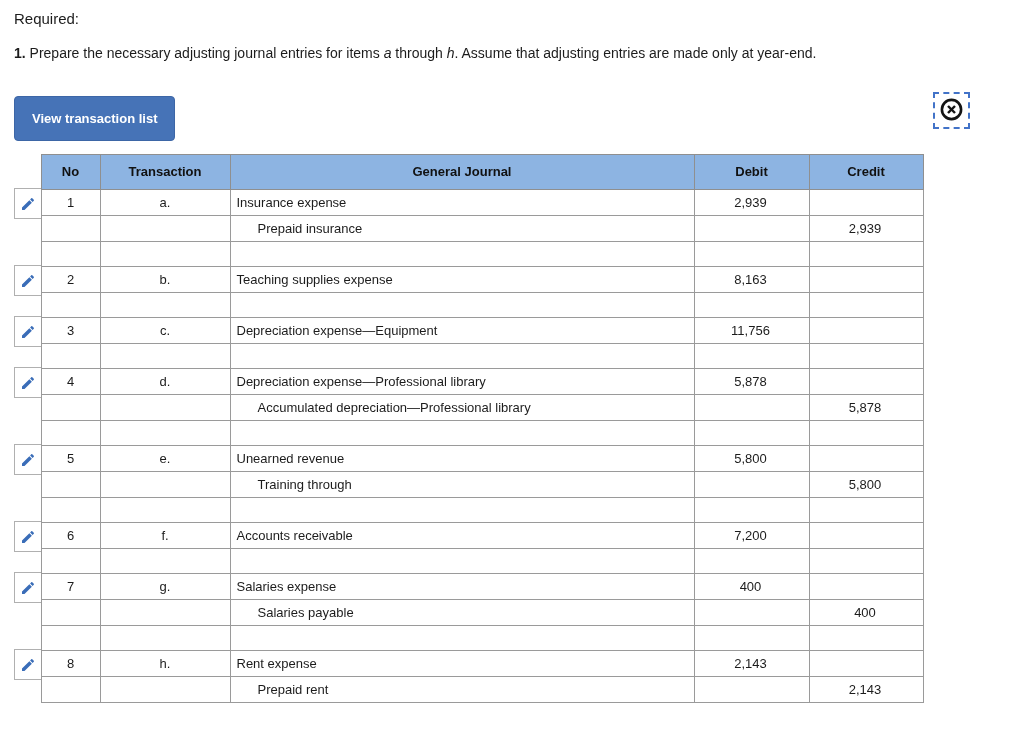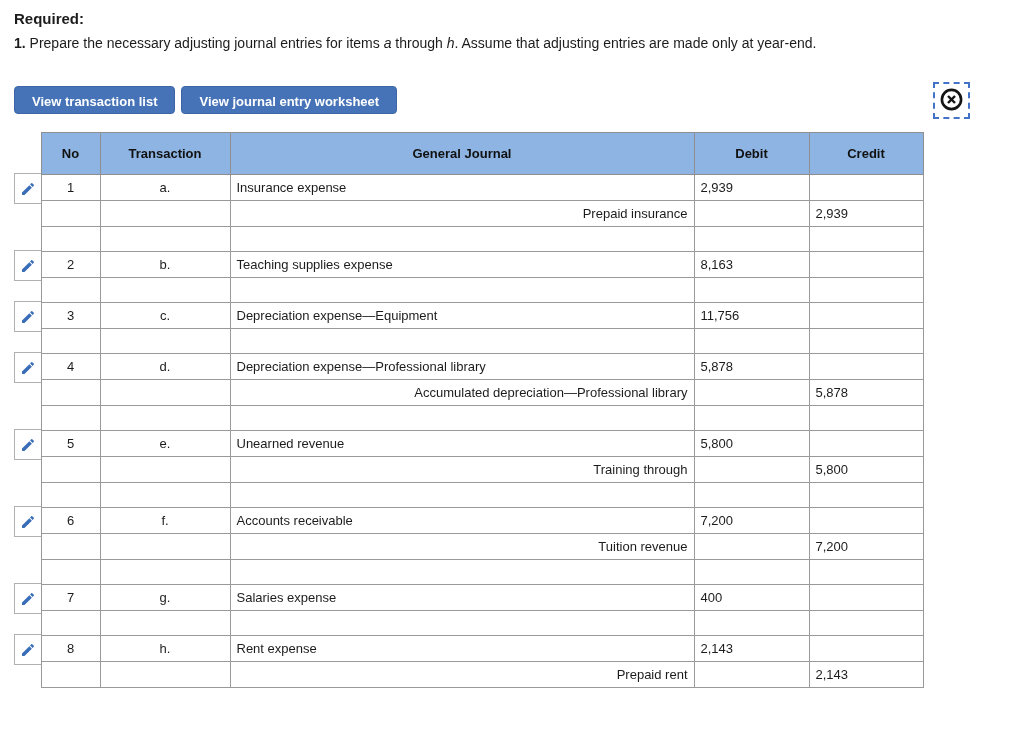--- a/index.html
+++ b/index.html
@@ -7,40 +7,40 @@
   body {
     width: 1024px; height: 756px;
     font-family: "Liberation Sans", sans-serif;
     color: #1c1c1c;
     position: relative;
     overflow: hidden;
   }
   .content { padding: 8px 14px 0 14px; }
 
   
-  .required-heading { font-size: 15px; font-weight: bold; margin: 2px 0 7px 0; }
+  .required-heading { font-size: 15px; font-weight: normal; margin: 2px 0 17px 0; }
   .instruction { font-size: 14px; margin: 0; line-height: 1.35; }
   .instruction .b { font-weight: bold; }
   .instruction .i { font-style: italic; }
 
   
   .toolbar { display: flex; align-items: flex-start; margin-top: 33px; }
   .btn {
     background: #4673b7;
     border: 1px solid #3d66a6;
     color: #ffffff;
     font-family: "Liberation Sans", sans-serif;
     font-weight: bold;
     font-size: 13px;
     padding: 8px 17px;
     border-radius: 4px;
     margin-right: 6px;
     cursor: pointer;
     line-height: 1;
-    height: 28px;
+    height: 45px;
   }
   .close-wrap {
     margin-left: auto;
     margin-right: 40px;
     margin-top: -4px;
     border: 2px dashed #4273c8;
     background: #ffffff;
     padding: 2px 3px 0 3px;
     cursor: pointer;
   }
@@ -52,34 +52,34 @@
   .journal col.c-no { width: 59px; }
   .journal col.c-tr { width: 130px; }
   .journal col.c-gj { width: 464px; }
   .journal col.c-db { width: 115px; }
   .journal col.c-cr { width: 114px; }
 
   .journal th {
     background: #8db4e2;
     border: 1px solid #8f8f8f;
     font-weight: bold;
-    height: 42px;
+    height: 35px;
     text-align: center;
     padding: 0 6px;
     color: #111;
   }
   .journal td { border: 1px solid #9a9a9a; height: 26px; padding: 0 6px; background: #fff; }
   .journal tr.spacer td { height: 25px; }
   .journal td.gutter, .journal th.gutter {
     border: none; background: transparent; padding: 0; position: relative;
   }
-  .num { text-align: left; padding-right: 8px !important; margin-top: 42px; }
+  .num { text-align: center; padding-right: 8px !important; margin-top: 42px; }
   .ctr { text-align: center; }
   .gj { text-align: left; }
-  .gj.indent { padding-left: 27px !important; text-align: right; }
+  .gj.indent { padding-left: 27px !important; }
 
   .pencil-box {
     position: absolute; left: 0; top: -1px;
     width: 27px; height: 31px;
     border: 1px solid #b0b0b0; border-right: none;
     background: #ffffff;
     display: flex; align-items: center; justify-content: center;
     cursor: pointer;
   }
 </style>
@@ -87,21 +87,20 @@
 <body>
 
 <div class="content">
 
   <div class="required-heading">Required:</div>
 
   <p class="instruction"><span class="b">1.</span><span> Prepare the necessary adjusting journal entries for items </span><span class="i">a</span><span> through </span><span class="i">h</span><span>. Assume that adjusting entries are made only at year-end.</span></p>
 
   <div class="toolbar">
     <button class="btn">View transaction list</button>
-    <button class="btn">View journal entry worksheet</button>
     <div class="close-wrap">
       <span>
         <svg width="27" height="27" viewBox="0 0 27 27">
           <circle cx="13.5" cy="13.5" r="9.6" fill="none" stroke="#141414" stroke-width="2.6"></circle>
           <line x1="10" y1="10" x2="17" y2="17" stroke="#141414" stroke-width="2.4"></line>
           <line x1="17" y1="10" x2="10" y2="17" stroke="#141414" stroke-width="2.4"></line>
         </svg>
       </span>
     </div>
   </div>
@@ -284,28 +283,20 @@
                   <path fill="#3a6db8" d="M3 17.25V21h3.75L17.81 9.94l-3.75-3.75L3 17.25zM20.71 7.04c.39-.39.39-1.02 0-1.41l-2.34-2.34c-.39-.39-1.02-.39-1.41 0l-1.83 1.83 3.75 3.75 1.83-1.83z"></path>
                 </svg>
               </div>
             </td>
           <td class="ctr">6</td>
           <td class="ctr">f.</td>
           <td class="gj">Accounts receivable</td>
           <td class="num">7,200</td>
           <td class="num"></td>
         </tr>
-        <tr>
-          <td class="gutter"></td>
-          <td></td>
-          <td></td>
-          <td class="gj indent">Tuition revenue</td>
-          <td class="num"></td>
-          <td class="num">7,200</td>
-        </tr>
         <tr class="spacer">
           <td class="gutter"></td>
             <td></td>
             <td></td>
             <td></td>
             <td></td>
             <td></td>
         </tr>
       </tbody>
 
@@ -317,20 +308,28 @@
                   <path fill="#3a6db8" d="M3 17.25V21h3.75L17.81 9.94l-3.75-3.75L3 17.25zM20.71 7.04c.39-.39.39-1.02 0-1.41l-2.34-2.34c-.39-.39-1.02-.39-1.41 0l-1.83 1.83 3.75 3.75 1.83-1.83z"></path>
                 </svg>
               </div>
             </td>
           <td class="ctr">7</td>
           <td class="ctr">g.</td>
           <td class="gj">Salaries expense</td>
           <td class="num">400</td>
           <td class="num"></td>
         </tr>
+        <tr>
+          <td class="gutter"></td>
+          <td></td>
+          <td></td>
+          <td class="gj indent">Salaries payable</td>
+          <td class="num"></td>
+          <td class="num">400</td>
+        </tr>
         <tr class="spacer">
           <td class="gutter"></td>
             <td></td>
             <td></td>
             <td></td>
             <td></td>
             <td></td>
         </tr>
       </tbody>
 

